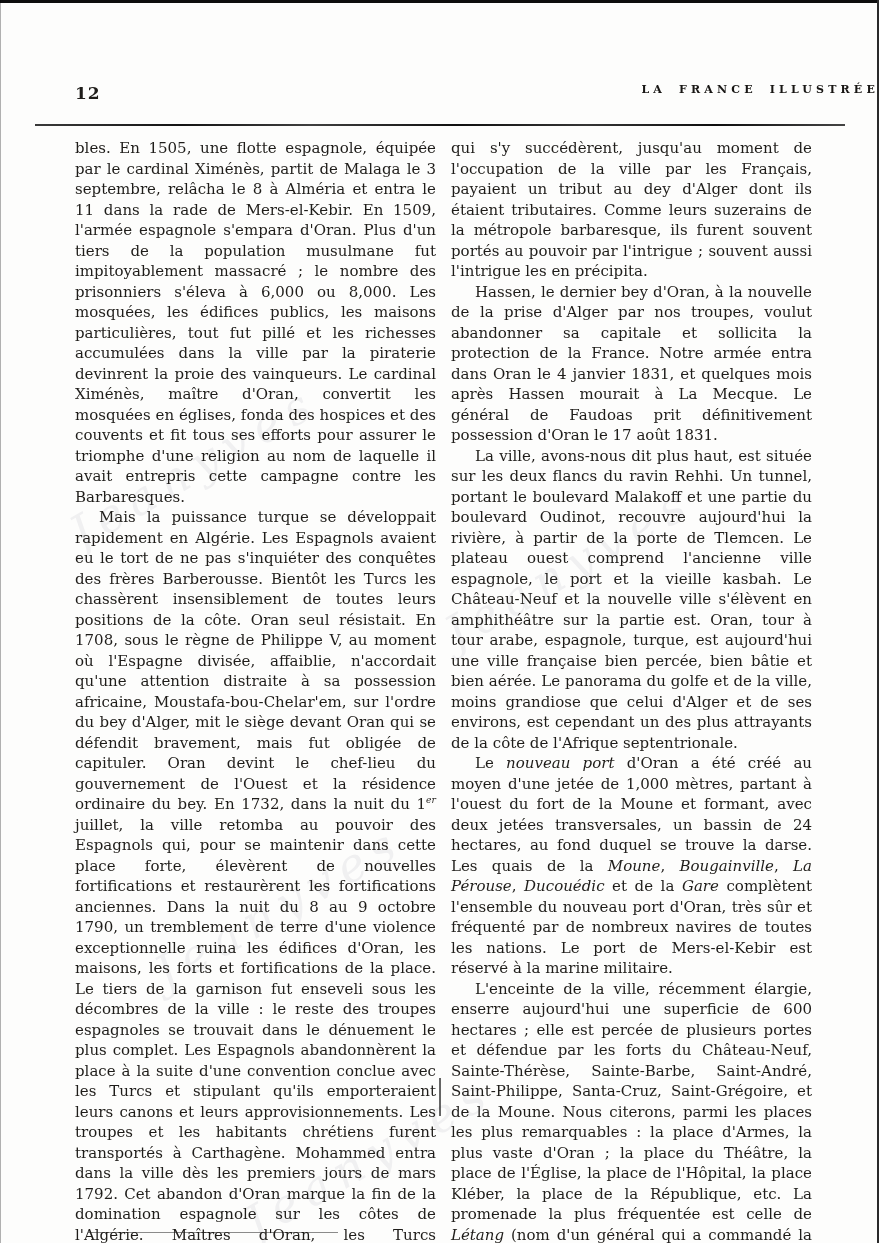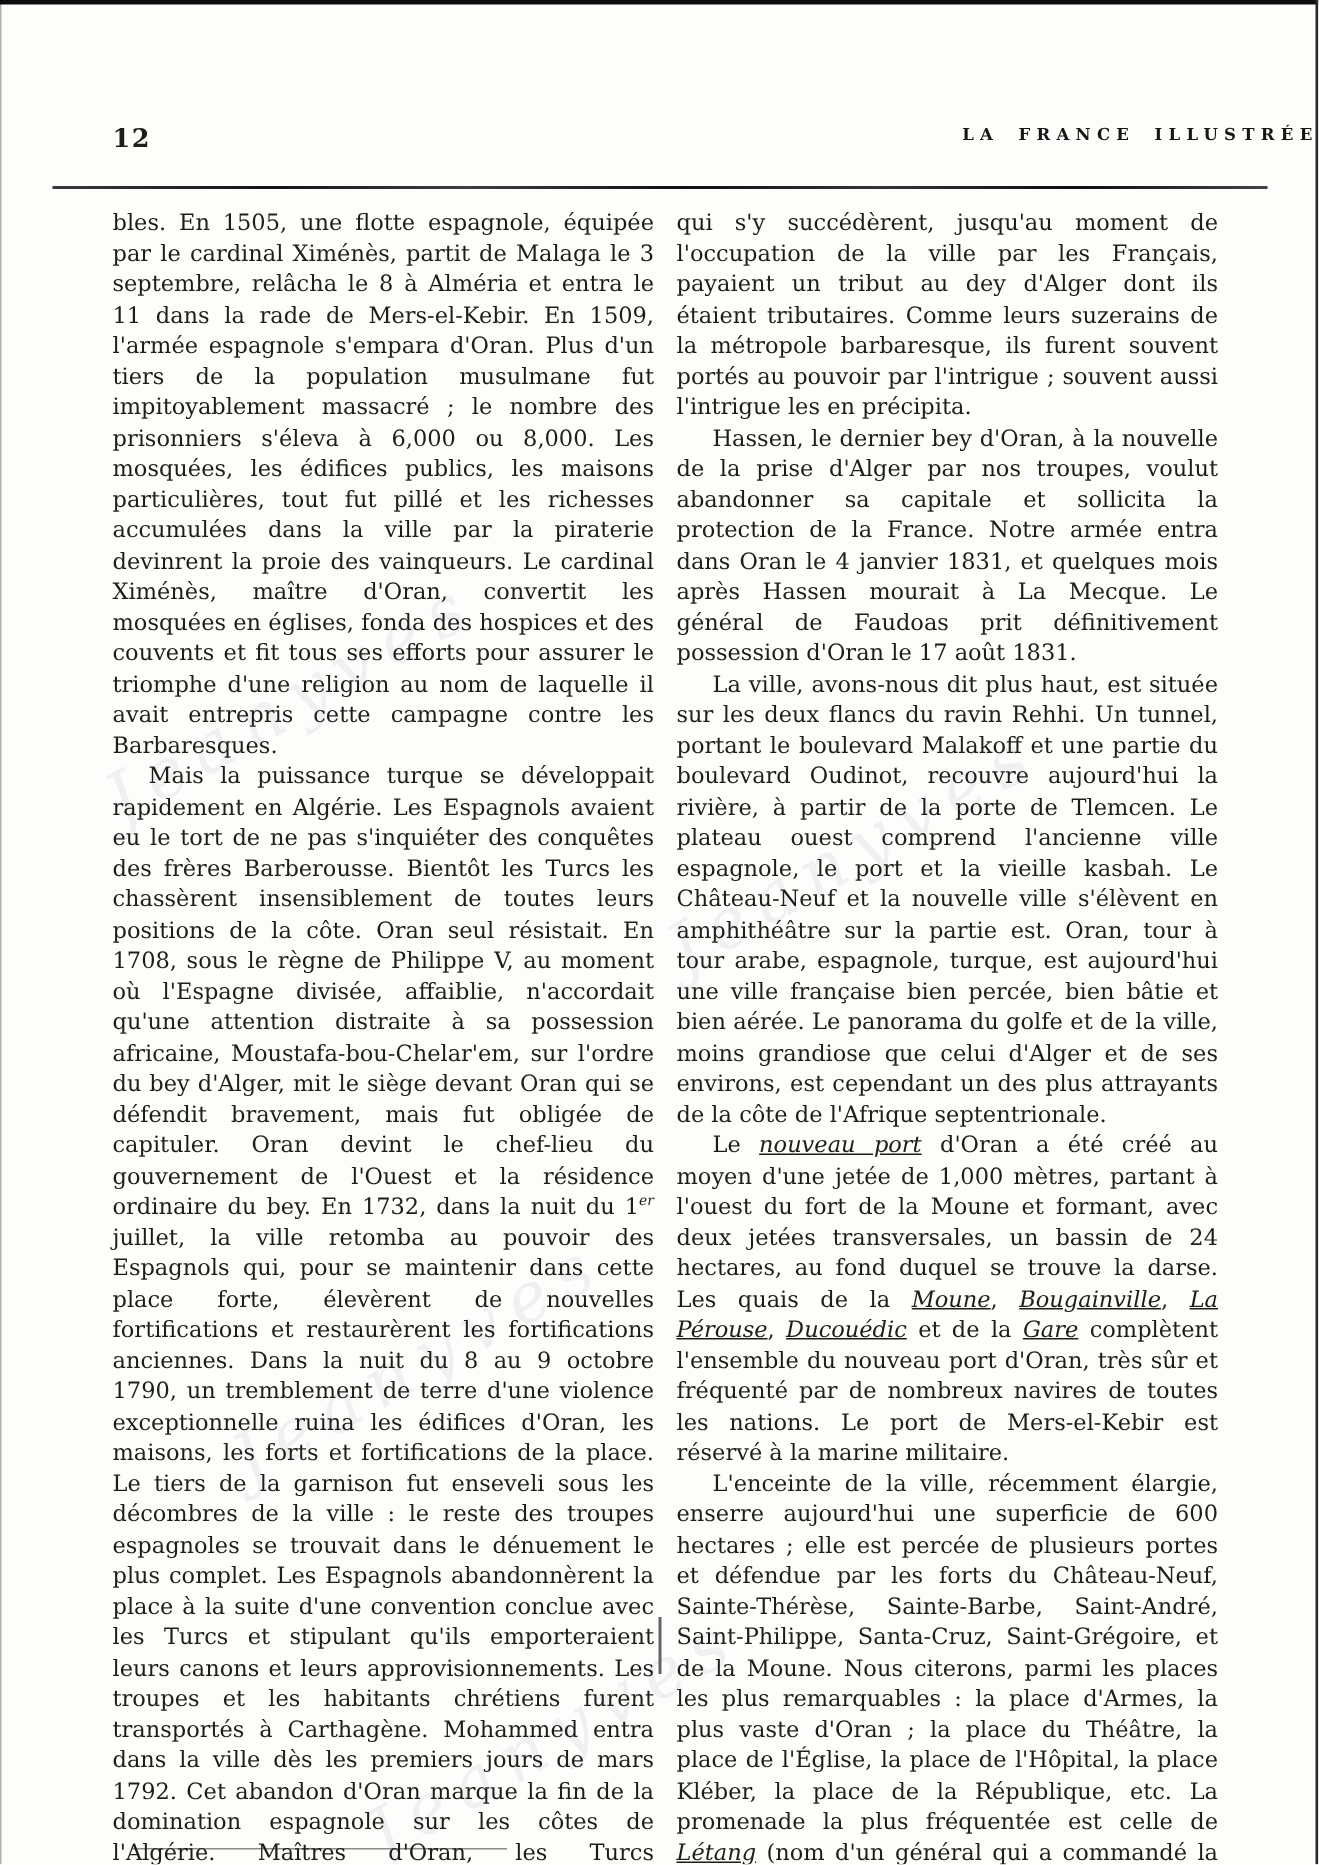--- a/index.html
+++ b/index.html
@@ -61,21 +61,21 @@
     gap: 15px;
   }
   .column {
     width: 361px;
     text-align: justify;
     font-size: 15px;
     line-height: 20.5px;
   }
   .para { margin: 0; }
   .para.indent { text-indent: 1.6em; }
-  .para i { font-style: italic; text-decoration: underline; }
+  .para i { font-style: italic; }
   .para sup { font-size: 0.62em; line-height: 0; font-style: italic; }
 
   .column-rule-fragment {
     position: absolute;
     left: 439px; top: 1078px;
     width: 2px; height: 38px;
     background: rgba(20,20,20,0.65);
   }
 
   .wm {

